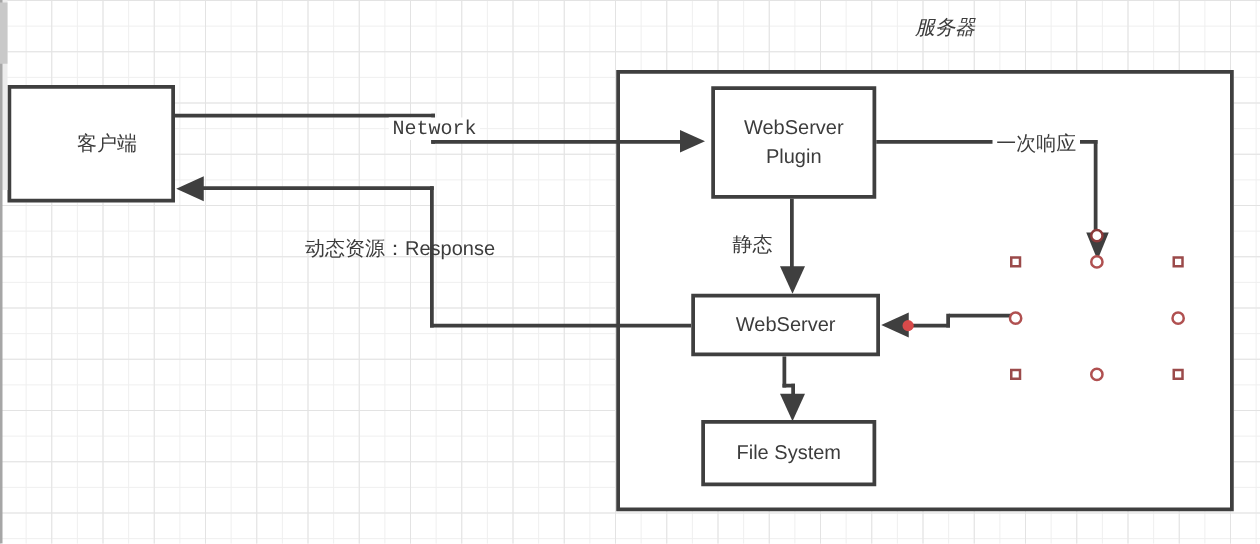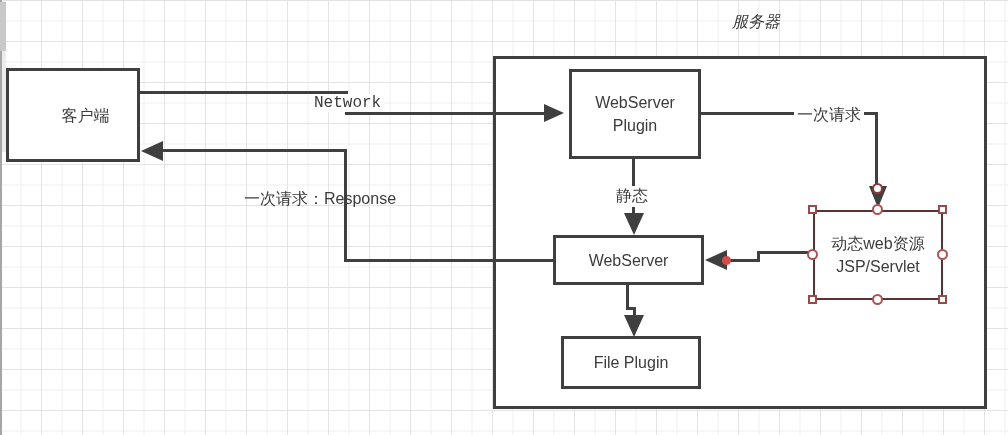--- a/index.html
+++ b/index.html
@@ -120,36 +120,32 @@
   <div class="shape" style="left:569px;top:69px;width:132px;height:90px;">
     <span>WebServer</span>
     <span>Plugin</span>
   </div>
 
   <div class="shape" style="left:553px;top:235px;width:151px;height:50px;">
     <span>WebServer</span>
   </div>
 
   <div class="shape" style="left:561px;top:336px;width:140px;height:53px;">
-    <span>File Plugin</span>
+    <span>File System</span>
   </div>
 
-  <div id="jsp-box" class="shape" style="left:813px;top:210px;width:130px;height:90px;">
-    <span>动态web资源</span>
-    <span>JSP/Servlet</span>
-  </div>
 
   <div class="handle-sq" style="left:808px;top:205px;"></div>
   <div class="handle-sq" style="left:938px;top:205px;"></div>
   <div class="handle-sq" style="left:808px;top:295px;"></div>
   <div class="handle-sq" style="left:938px;top:295px;"></div>
   <div class="handle-ci" style="left:872px;top:204px;"></div>
   <div class="handle-ci" style="left:807px;top:249px;"></div>
   <div class="handle-ci" style="left:937px;top:249px;"></div>
   <div class="handle-ci" style="left:872px;top:294px;"></div>
 
   <div class="lbl" style="left:732px;top:12px;font-style:italic;">服务器</div>
   <div class="lbl on-line" style="left:311px;top:94px;font-family:Liberation Mono, monospace;">Network</div>
-  <div class="lbl" style="left:244px;top:189px;">一次请求：Response</div>
-  <div class="lbl on-line" style="left:794px;top:105px;">一次请求</div>
-  <div class="lbl on-line" style="left:613px;top:186px;">静态</div>
+  <div class="lbl" style="left:244px;top:189px;">动态资源：Response</div>
+  <div class="lbl on-line" style="left:794px;top:105px;">一次响应</div>
+  <div class="lbl on-line" style="left:583px;top:186px;">静态</div>
 
 </div>
 
 </body></html>

